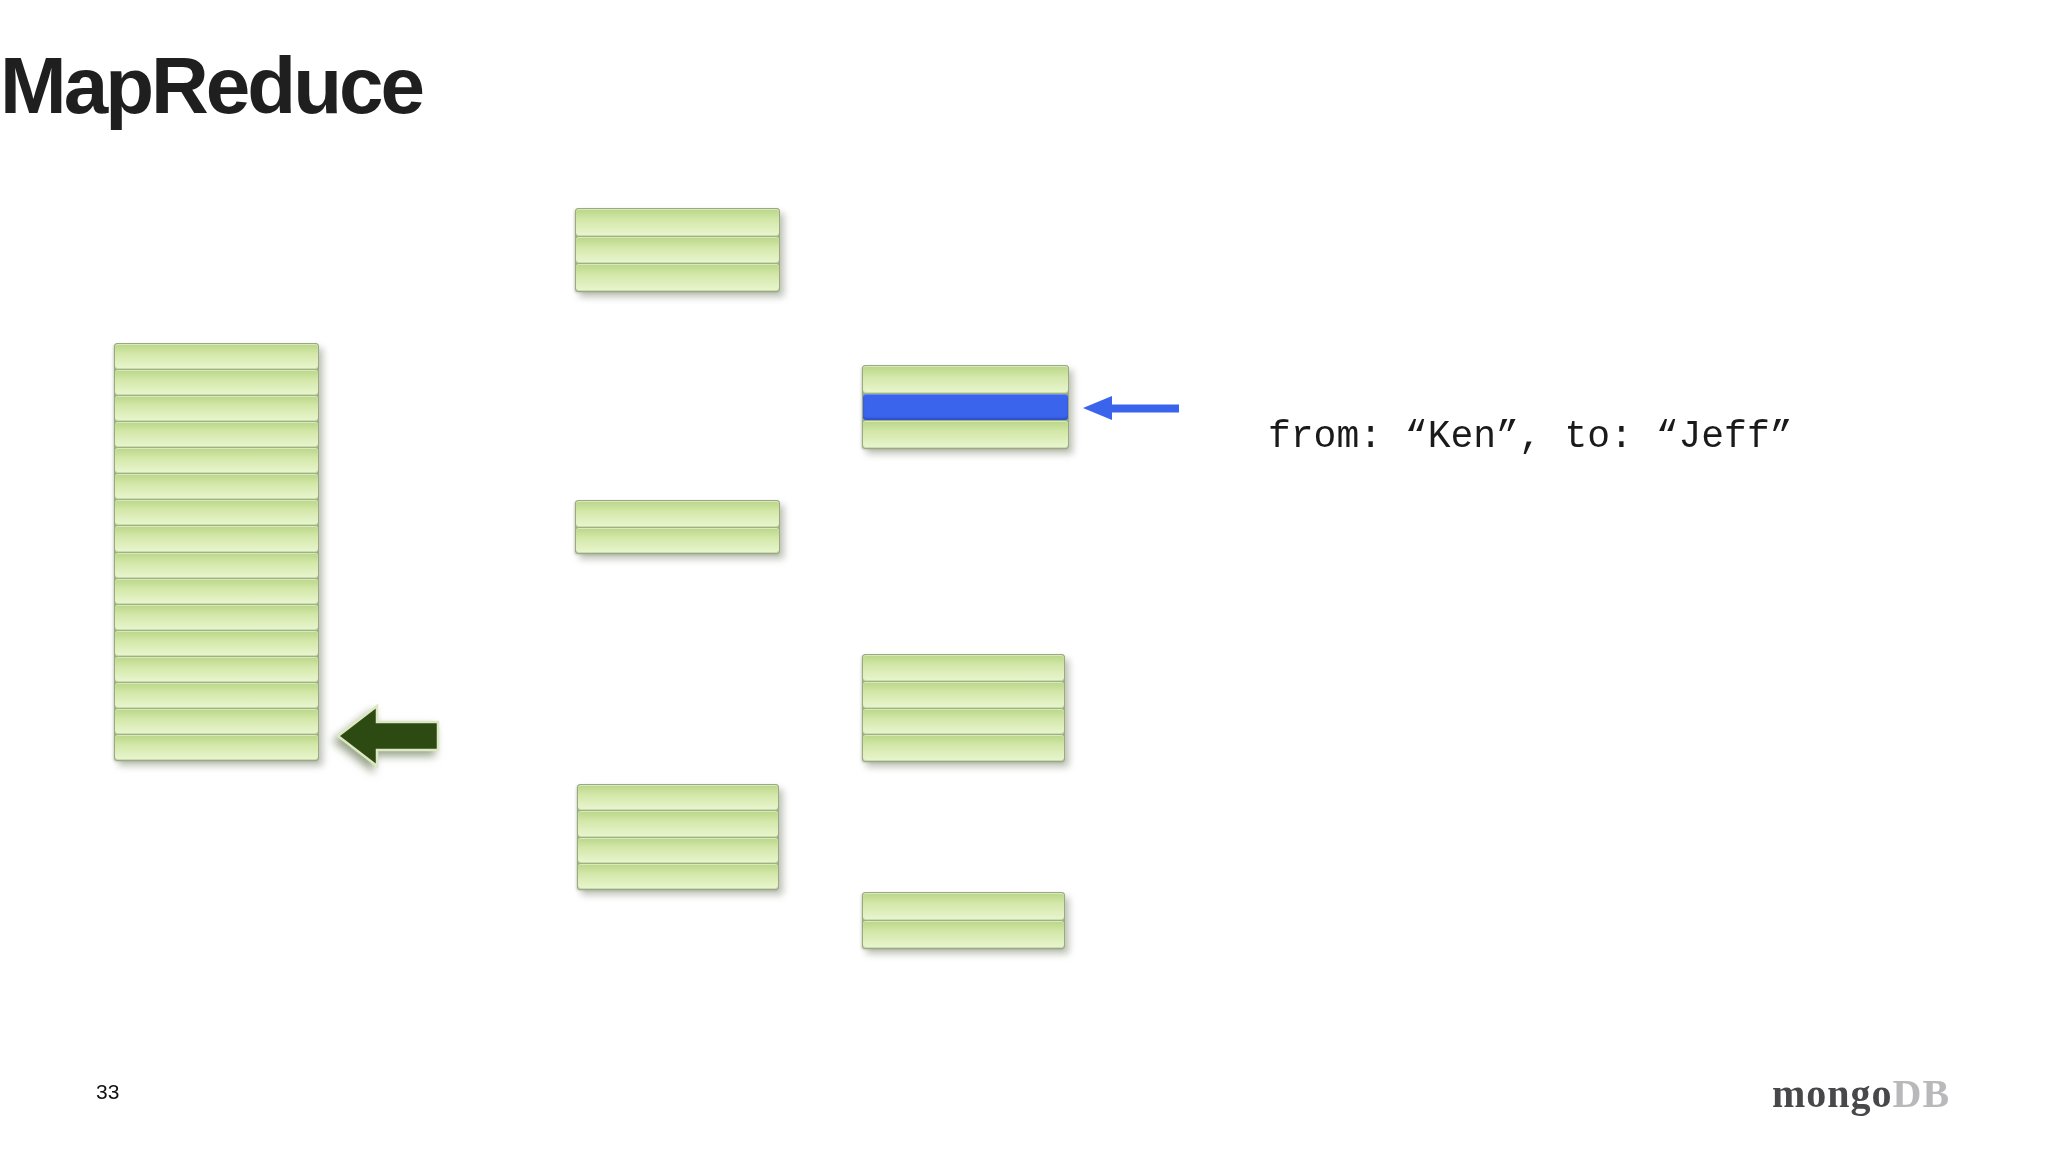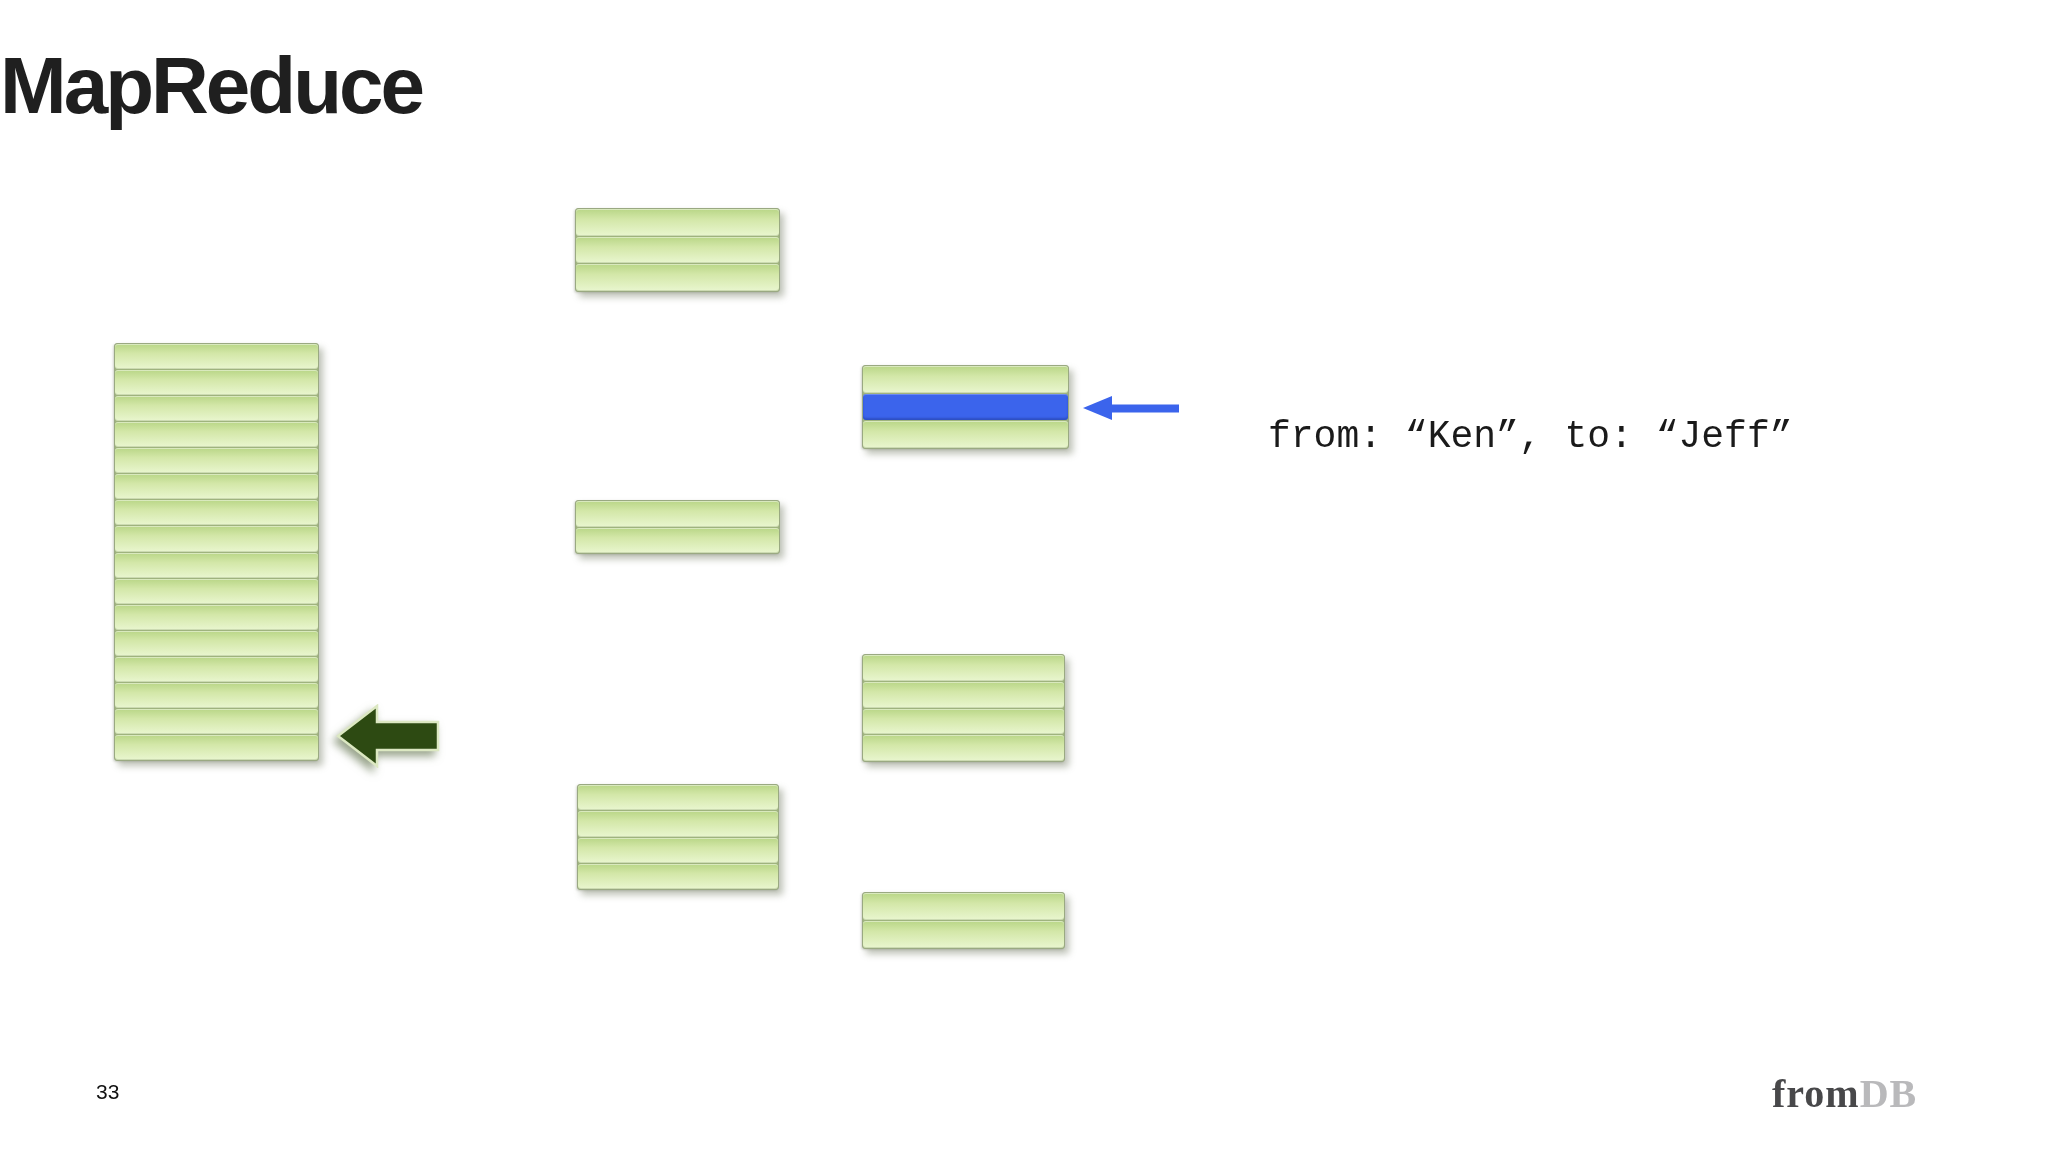--- a/index.html
+++ b/index.html
@@ -121,15 +121,15 @@
   </svg>
 
   <svg id="arrow-blue" class="arrow" viewBox="0 0 96 30" style="left: 1083px; top: 393px; width: 96px; height: 30px;">
     <rect x="22" y="11.5" width="74" height="8" style="fill:var(--arrow-blue,#3b64ec);"></rect>
     <polygon points="0,15 29,3 29,27" style="fill:var(--arrow-blue,#3b64ec);"></polygon>
   </svg>
 
   <div class="annotation">from: “Ken”, to: “Jeff”</div>
 
   <div class="page-number">33</div>
-  <div class="logo"><span class="p1">from</span><span class="p2">DB</span></div>
+  <div class="logo"><span class="p1">mongo</span><span class="p2">DB</span></div>
 
 </div>
 
 </body></html>

